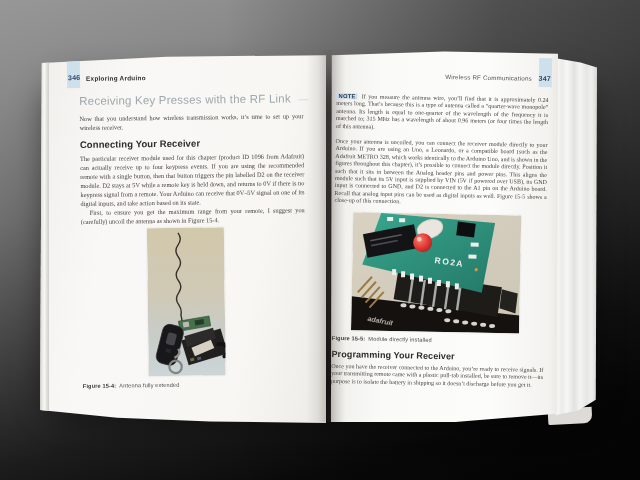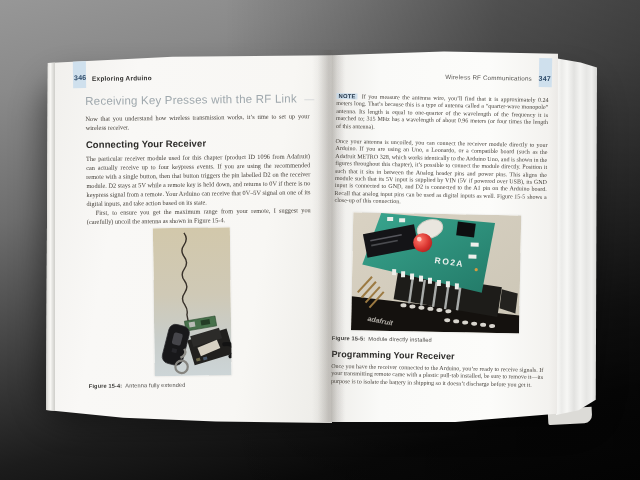--- a/index.html
+++ b/index.html
@@ -8,21 +8,21 @@
     position:relative;width:640px;height:480px;overflow:hidden;
     background:
       linear-gradient(to right, rgba(0,0,0,0) 35%, rgba(0,0,0,.38) 78%, rgba(0,0,0,.45) 100%),
       linear-gradient(165deg, #979797 0%, #8a8a8a 14%, #6e6e6e 34%, #474747 52%, #1c1c1c 72%, #0a0a0a 86%, #060606 100%);
     font-family:"Liberation Sans",sans-serif;
   }
   .book-shadow{position:absolute;left:44px;top:80px;width:548px;height:340px;
     background:rgba(0,0,0,.5);filter:blur(16px);border-radius:30px;}
   
   .page-left{
-    position:absolute;left:42px;top:53px;width:290px;height:370px;
+    position:absolute;left:36px;top:53px;width:290px;height:370px;
     background:linear-gradient(100deg,#d7d6d2 0%,#f1f0ed 4%,#f9f8f6 28%,#f8f7f4 72%,#edecE8 98%);
     clip-path:polygon(2% 2.7%, 45% 1%, 100% 0.6%, 100% 100%, 60% 99.6%, 28% 98.6%, 1.4% 96.5%);
   }
   .left-edge{position:absolute;left:3px;top:9px;bottom:12px;width:10px;
     background:linear-gradient(to right,#b9b8b4,#e9e8e4 30%,#f7f6f3 55%,#dededa 80%,#cfceca);}
   .gutter-l{position:absolute;right:0;top:0;bottom:0;width:20px;
     background:linear-gradient(to right,rgba(0,0,0,0),rgba(70,64,58,.10) 65%,rgba(70,64,58,.17));}
   .lp-content{position:absolute;left:43px;top:22px;width:224px;transform:rotate(-0.7deg);transform-origin:left top;}
   
   .page-right{

